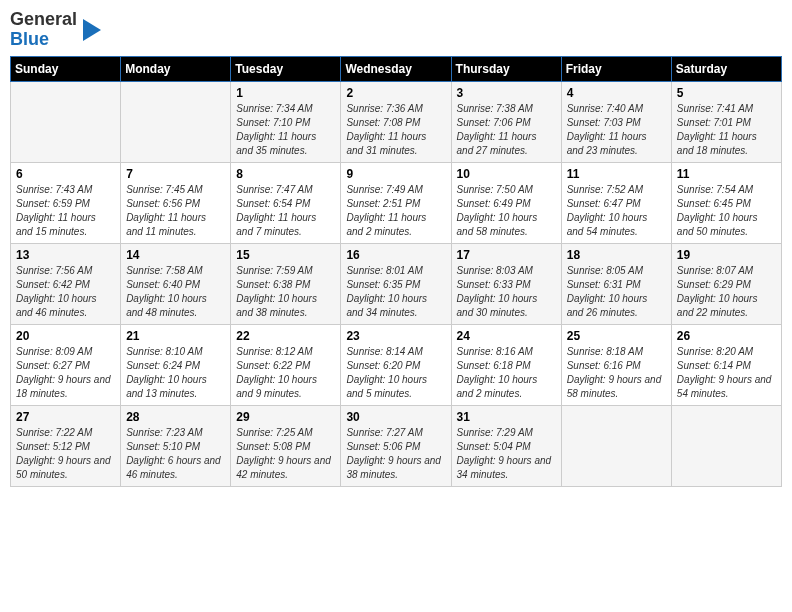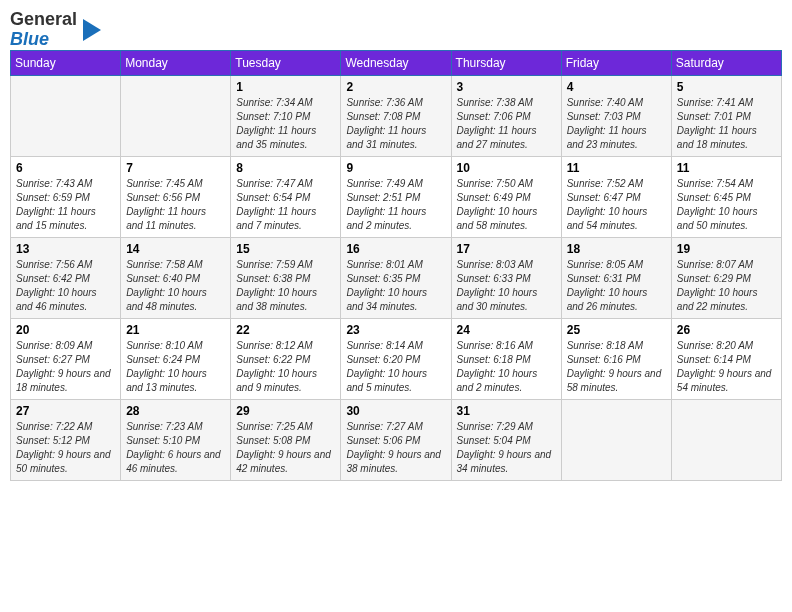--- a/index.html
+++ b/index.html
@@ -7,57 +7,58 @@
       font-family: Arial, sans-serif;
       background: #fff;
       width: 792px;
       min-height: 612px;
       padding: 10px;
     }
     .header {
       display: flex;
       justify-content: space-between;
       align-items: center;
+      margin-bottom: 6px;
     }
     .logo {
       display: flex;
       align-items: center;
       gap: 4px;
     }
     .logo-text {
       font-size: 18px;
       font-weight: bold;
       line-height: 1.1;
     }
     .logo-general { color: #333; }
-    .logo-blue { color: #1a6fba; font-style: italic; }
+    .logo-blue { color: #1a6fba; }
     .title-area {
       text-align: right;
     }
     .month-title {
       font-size: 32px;
       font-weight: bold;
       color: #333;
     }
     .location {
       font-size: 14px;
       color: #555;
     }
     table {
       width: 100%;
       border-collapse: collapse;
       font-size: 10.5px;
     }
     thead tr th {
-      background: #6d28d9;
+      background: #000000;
       color: #fff;
       padding: 5px 4px;
       text-align: left;
       font-size: 12px;
-      font-weight: normal;
+      font-weight: bold;
       border: 1px solid #2a6eb5;
     }
     tbody tr td {
       border: 1px solid #ccc;
       padding: 4px 5px;
       vertical-align: top;
       width: calc(100% / 7);
       min-height: 70px;
       height: 80px;
       background: #fff;

